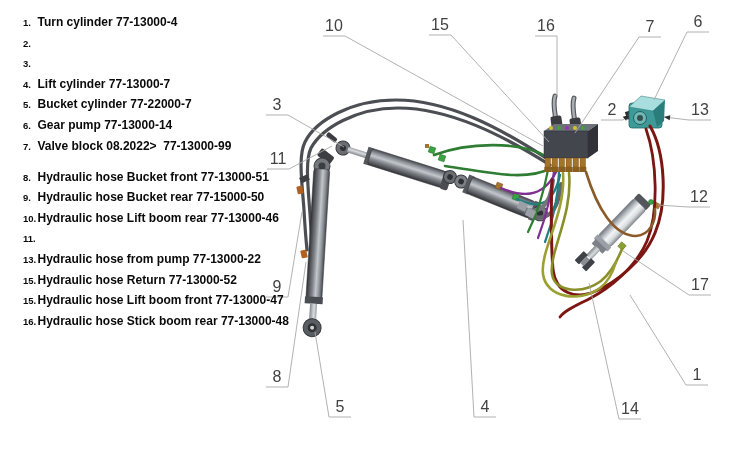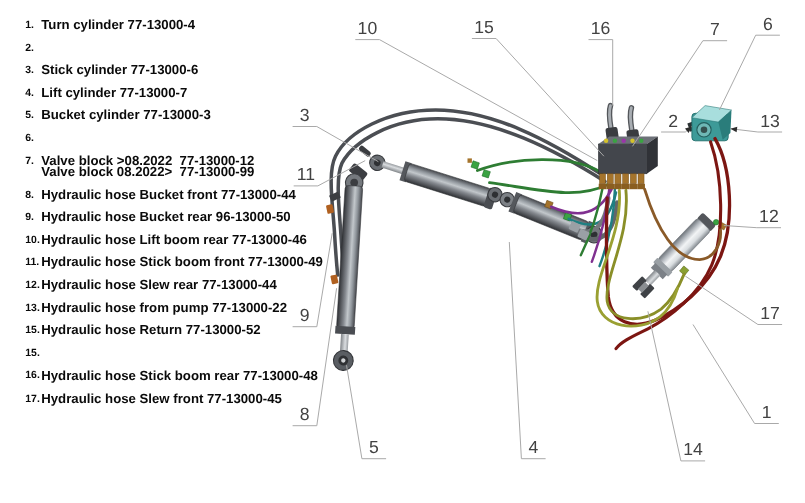--- a/index.html
+++ b/index.html
@@ -24,101 +24,88 @@
         <span class="plist-num">1.</span>
         <div class="plist-lbl">
           <span>Turn cylinder 77-13000-4</span>
         </div>
       </div>
       <div class="plist-row">
         <span class="plist-num">2.</span>
       </div>
       <div class="plist-row">
         <span class="plist-num">3.</span>
-        <div class="plist-lbl">
-          <span>Stick cylinder 77-13000-6</span>
-        </div>
       </div>
       <div class="plist-row">
         <span class="plist-num">4.</span>
         <div class="plist-lbl">
           <span>Lift cylinder 77-13000-7</span>
         </div>
       </div>
       <div class="plist-row">
         <span class="plist-num">5.</span>
         <div class="plist-lbl">
-          <span>Bucket cylinder 77-13000-3</span>
+          <span>Bucket cylinder 77-22000-7</span>
         </div>
       </div>
       <div class="plist-row">
         <span class="plist-num">6.</span>
+        <div class="plist-lbl">
+          <span>Gear pump 77-13000-14</span>
+        </div>
       </div>
       <div class="plist-row two">
         <span class="plist-num">7.</span>
         <div class="plist-lbl">
-          <span>Valve block &gt;08.2022  77-13000-12</span>
           <span>Valve block 08.2022&gt;  77-13000-99</span>
         </div>
       </div>
       <div class="plist-row">
         <span class="plist-num">8.</span>
         <div class="plist-lbl">
-          <span>Hydraulic hose Bucket front 77-13000-44</span>
+          <span>Hydraulic hose Bucket front 77-13000-51</span>
         </div>
       </div>
       <div class="plist-row">
         <span class="plist-num">9.</span>
         <div class="plist-lbl">
-          <span>Hydraulic hose Bucket rear 96-13000-50</span>
+          <span>Hydraulic hose Bucket rear 77-15000-50</span>
         </div>
       </div>
       <div class="plist-row">
         <span class="plist-num">10.</span>
         <div class="plist-lbl">
           <span>Hydraulic hose Lift boom rear 77-13000-46</span>
         </div>
       </div>
       <div class="plist-row">
         <span class="plist-num">11.</span>
-        <div class="plist-lbl">
-          <span>Hydraulic hose Stick boom front 77-13000-49</span>
-        </div>
-      </div>
-      <div class="plist-row">
-        <span class="plist-num">12.</span>
-        <div class="plist-lbl">
-          <span>Hydraulic hose Slew rear 77-13000-44</span>
-        </div>
       </div>
       <div class="plist-row">
         <span class="plist-num">13.</span>
         <div class="plist-lbl">
           <span>Hydraulic hose from pump 77-13000-22</span>
         </div>
       </div>
       <div class="plist-row">
         <span class="plist-num">15.</span>
         <div class="plist-lbl">
           <span>Hydraulic hose Return 77-13000-52</span>
         </div>
       </div>
       <div class="plist-row">
         <span class="plist-num">15.</span>
+        <div class="plist-lbl">
+          <span>Hydraulic hose Lift boom front 77-13000-47</span>
+        </div>
       </div>
       <div class="plist-row">
         <span class="plist-num">16.</span>
         <div class="plist-lbl">
           <span>Hydraulic hose Stick boom rear 77-13000-48</span>
-        </div>
-      </div>
-      <div class="plist-row">
-        <span class="plist-num">17.</span>
-        <div class="plist-lbl">
-          <span>Hydraulic hose Slew front 77-13000-45</span>
         </div>
       </div>
     </div>
 
   <svg id="diagram" width="732" height="457" viewBox="0 0 732 457">
     <defs>
       <linearGradient id="gSteel" x1="0" y1="0" x2="0" y2="1">
         <stop offset="0" stop-color="#46484d"></stop>
           <stop offset="0.22" stop-color="#8f959b"></stop>
         <stop offset="0.42" stop-color="#c2c7cb"></stop>

